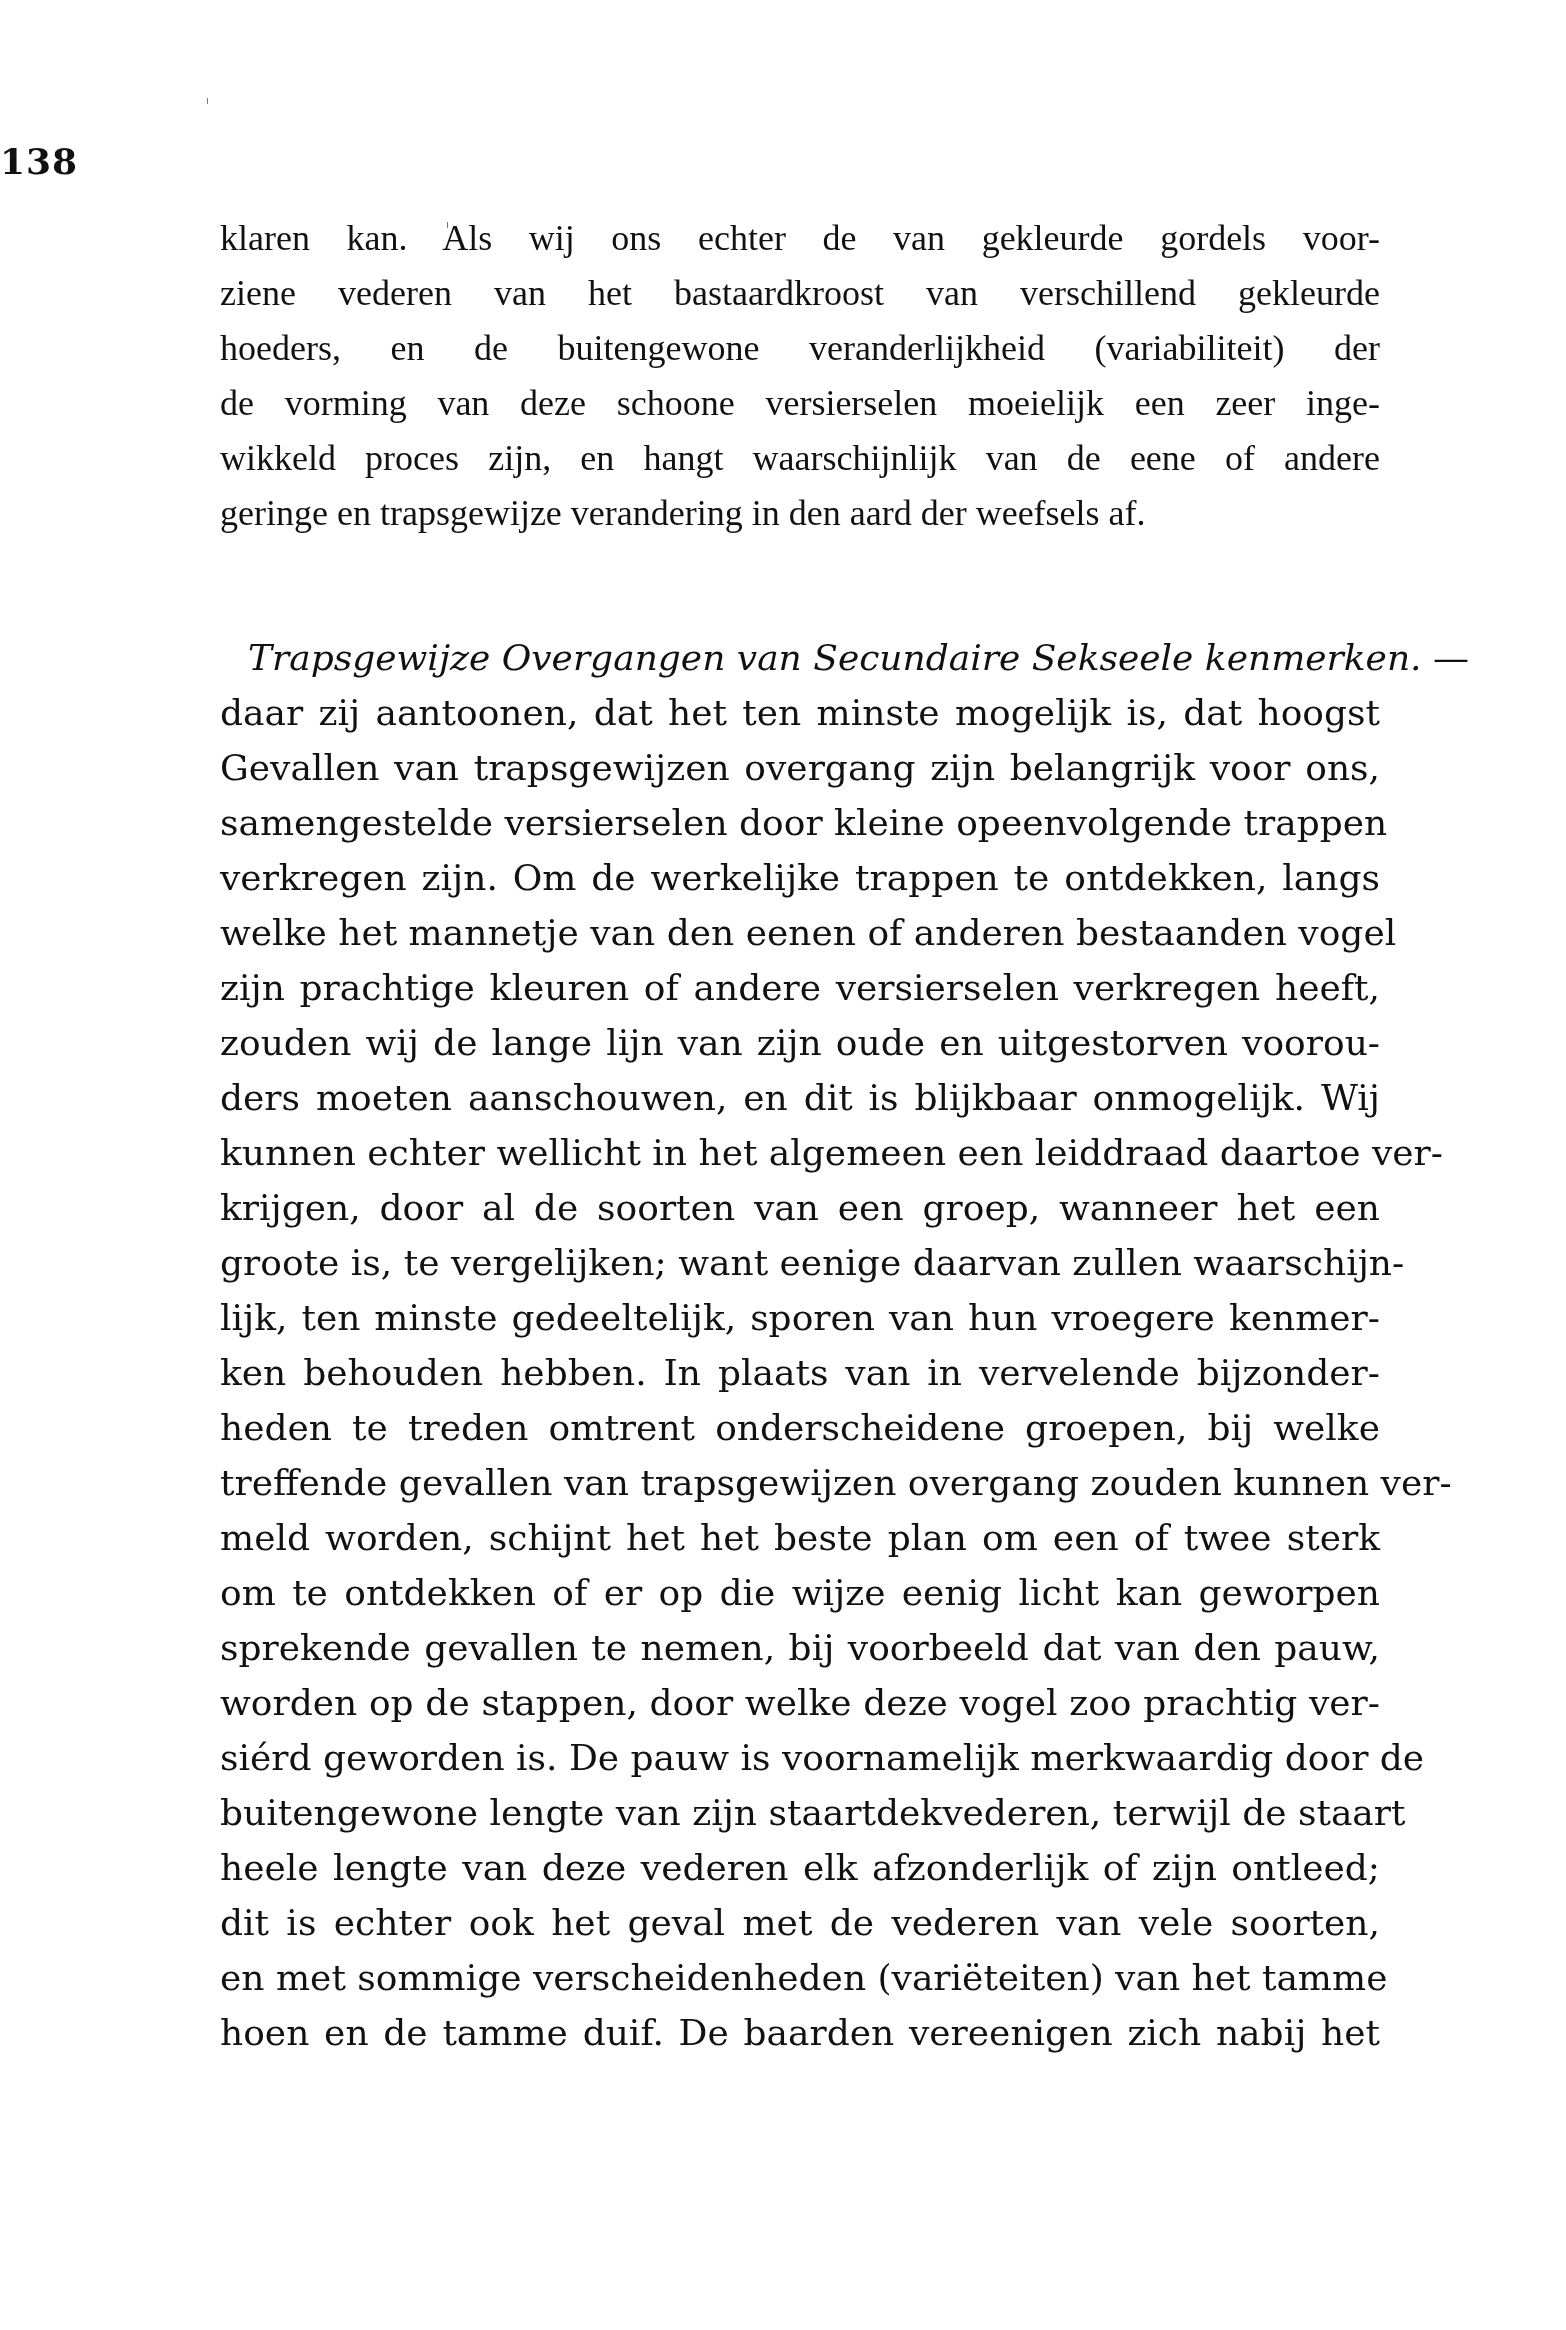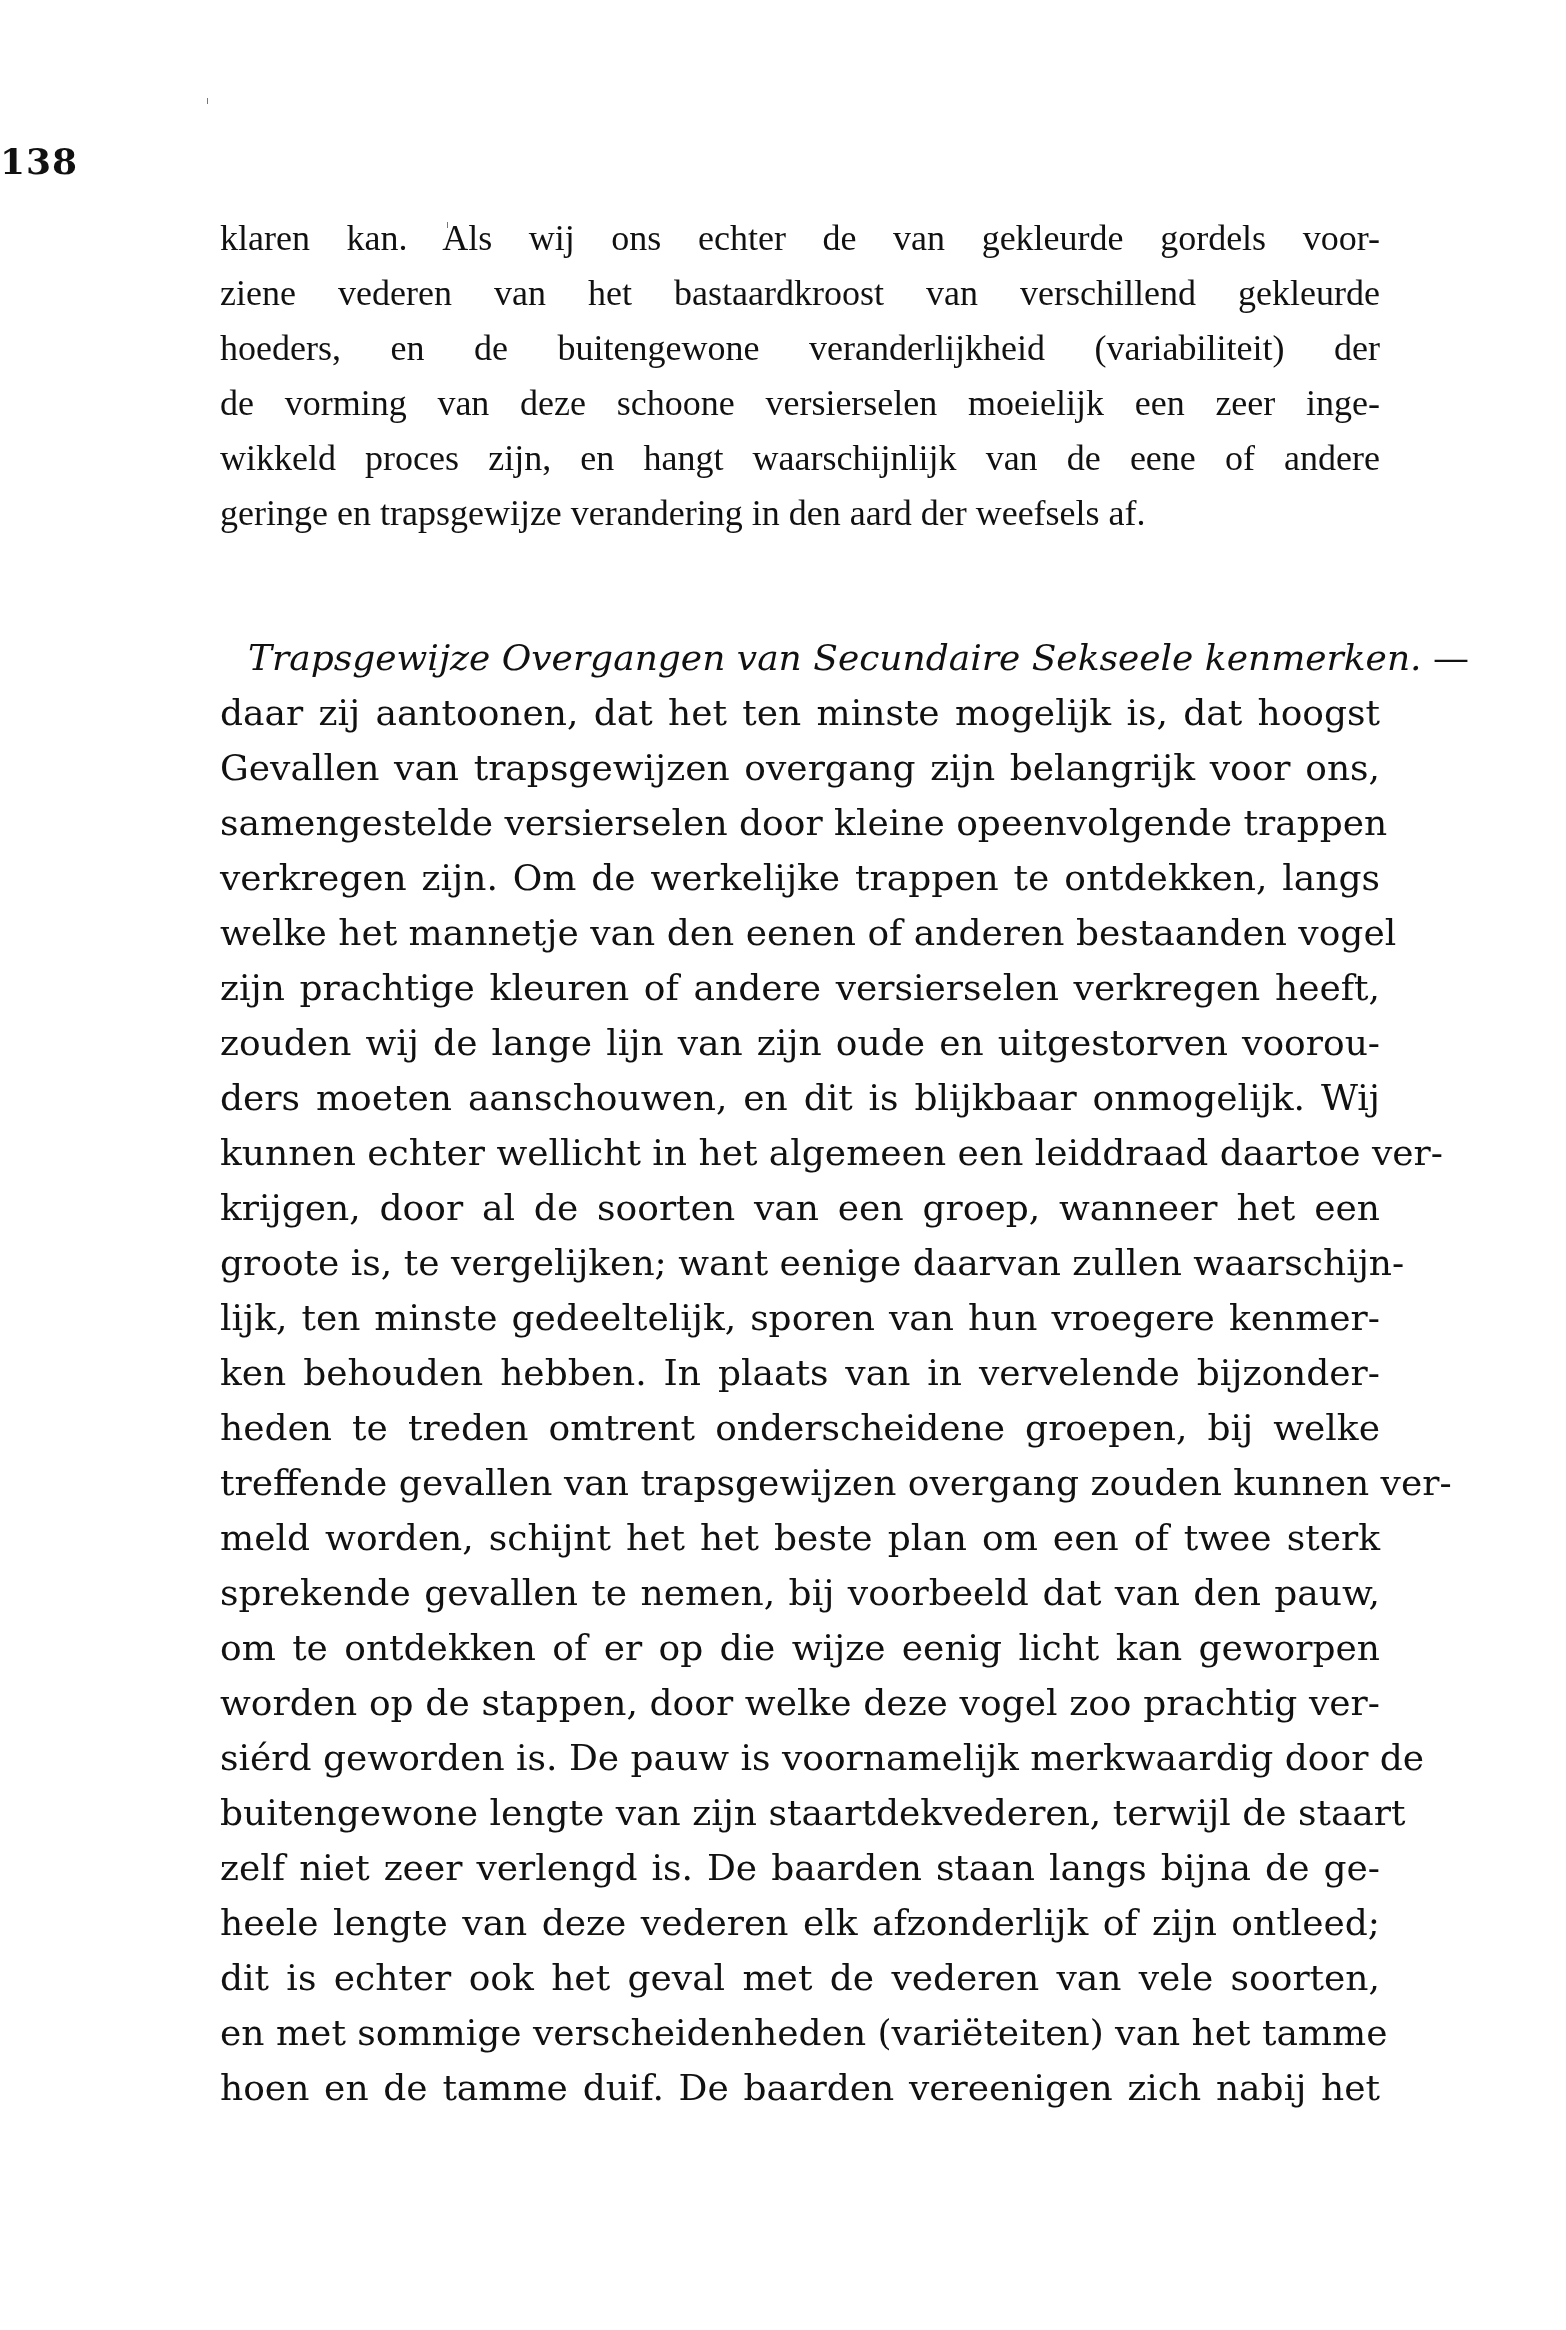--- a/index.html
+++ b/index.html
@@ -63,26 +63,25 @@
       <span class="line">zouden wij de lange lijn van zijn oude en uitgestorven voorou-</span>
       <span class="line">ders moeten aanschouwen, en dit is blijkbaar onmogelijk. Wij</span>
       <span class="line">kunnen echter wellicht in het algemeen een leiddraad daartoe ver-</span>
       <span class="line">krijgen, door al de soorten van een groep, wanneer het een</span>
       <span class="line">groote is, te vergelijken; want eenige daarvan zullen waarschijn-</span>
       <span class="line">lijk, ten minste gedeeltelijk, sporen van hun vroegere kenmer-</span>
       <span class="line">ken behouden hebben. In plaats van in vervelende bijzonder-</span>
       <span class="line">heden te treden omtrent onderscheidene groepen, bij welke</span>
       <span class="line">treffende gevallen van trapsgewijzen overgang zouden kunnen ver-</span>
       <span class="line">meld worden, schijnt het het beste plan om een of twee sterk</span>
+      <span class="line">om te ontdekken of er op die wijze eenig licht kan geworpen</span>
       <span class="line">sprekende gevallen te nemen, bij voorbeeld dat van den pauw,</span>
-      <span class="line">om te ontdekken of er op die wijze eenig licht kan geworpen</span>
       <span class="line">worden op de stappen, door welke deze vogel zoo prachtig ver-</span>
       <span class="line">siérd geworden is. De pauw is voornamelijk merkwaardig door de</span>
       <span class="line">buitengewone lengte van zijn staartdekvederen, terwijl de staart</span>
-      <span class="line">zelf niet zeer verlengd is. De baarden staan langs bijna de ge-</span>
       <span class="line">heele lengte van deze vederen elk afzonderlijk of zijn ontleed;</span>
       <span class="line">dit is echter ook het geval met de vederen van vele soorten,</span>
       <span class="line">en met sommige verscheidenheden (variëteiten) van het tamme</span>
       <span class="line">hoen en de tamme duif. De baarden vereenigen zich nabij het</span>
     </div>
 
 </div>
 
 
 </body></html>

